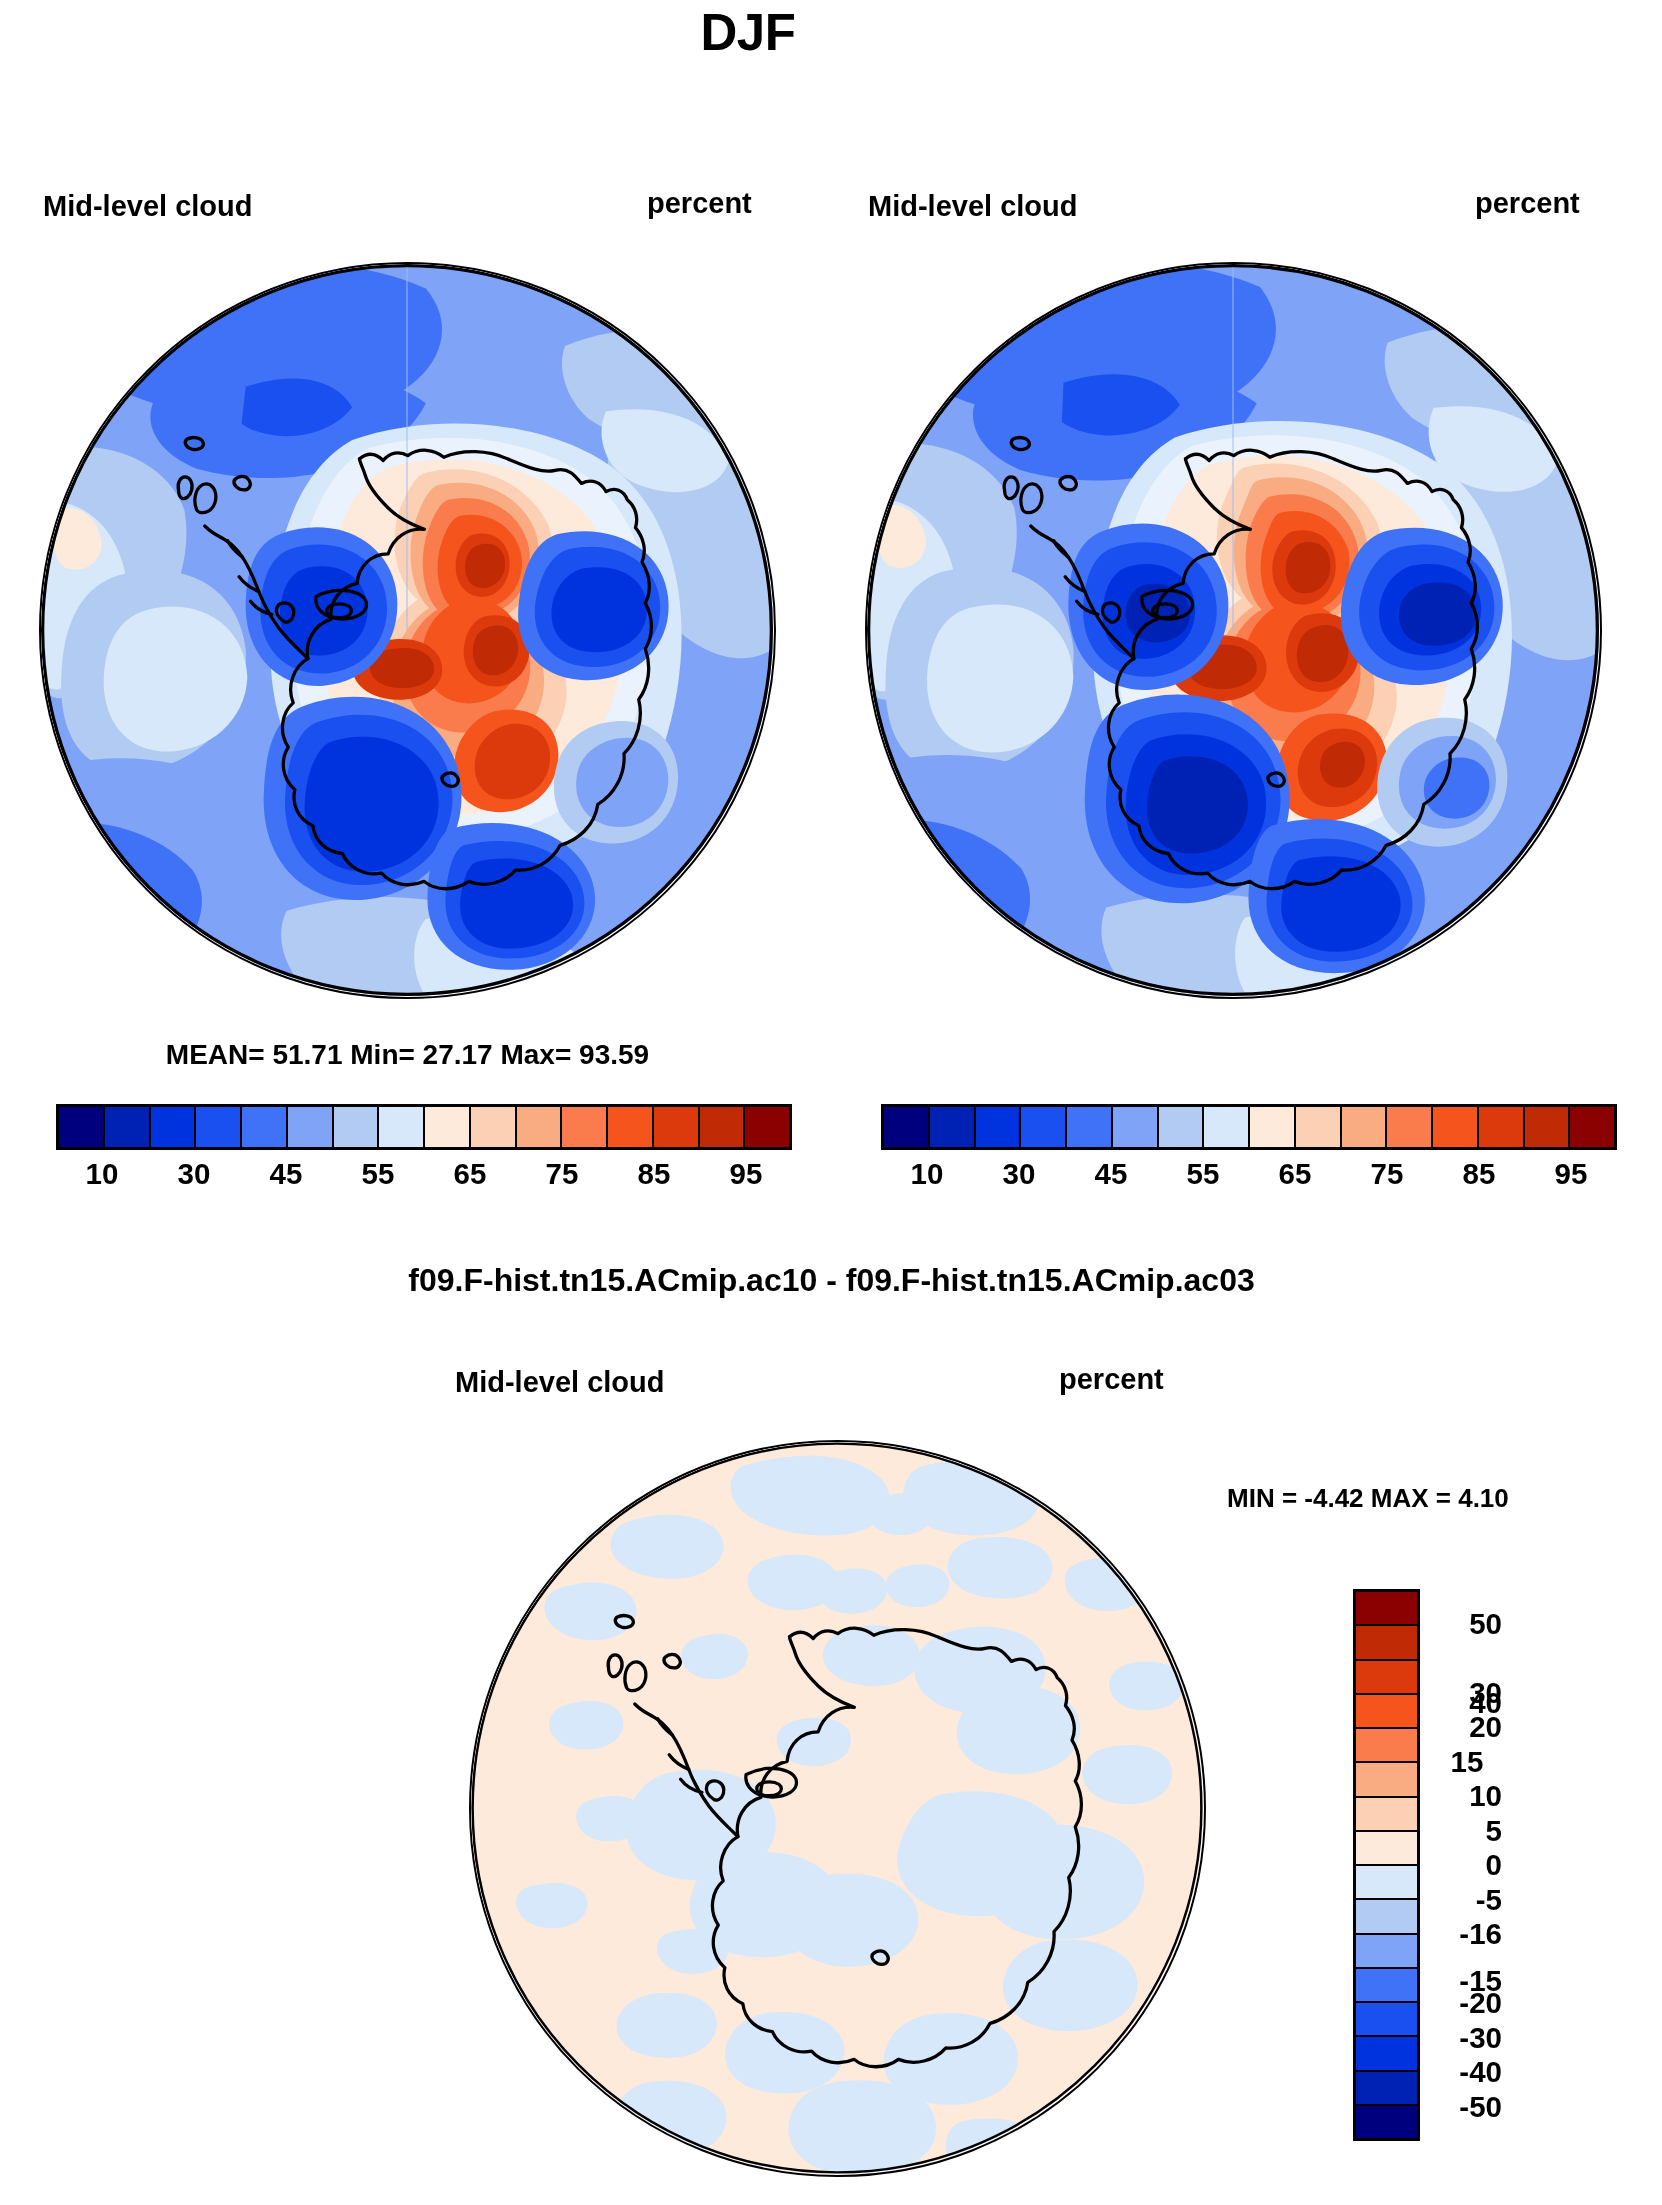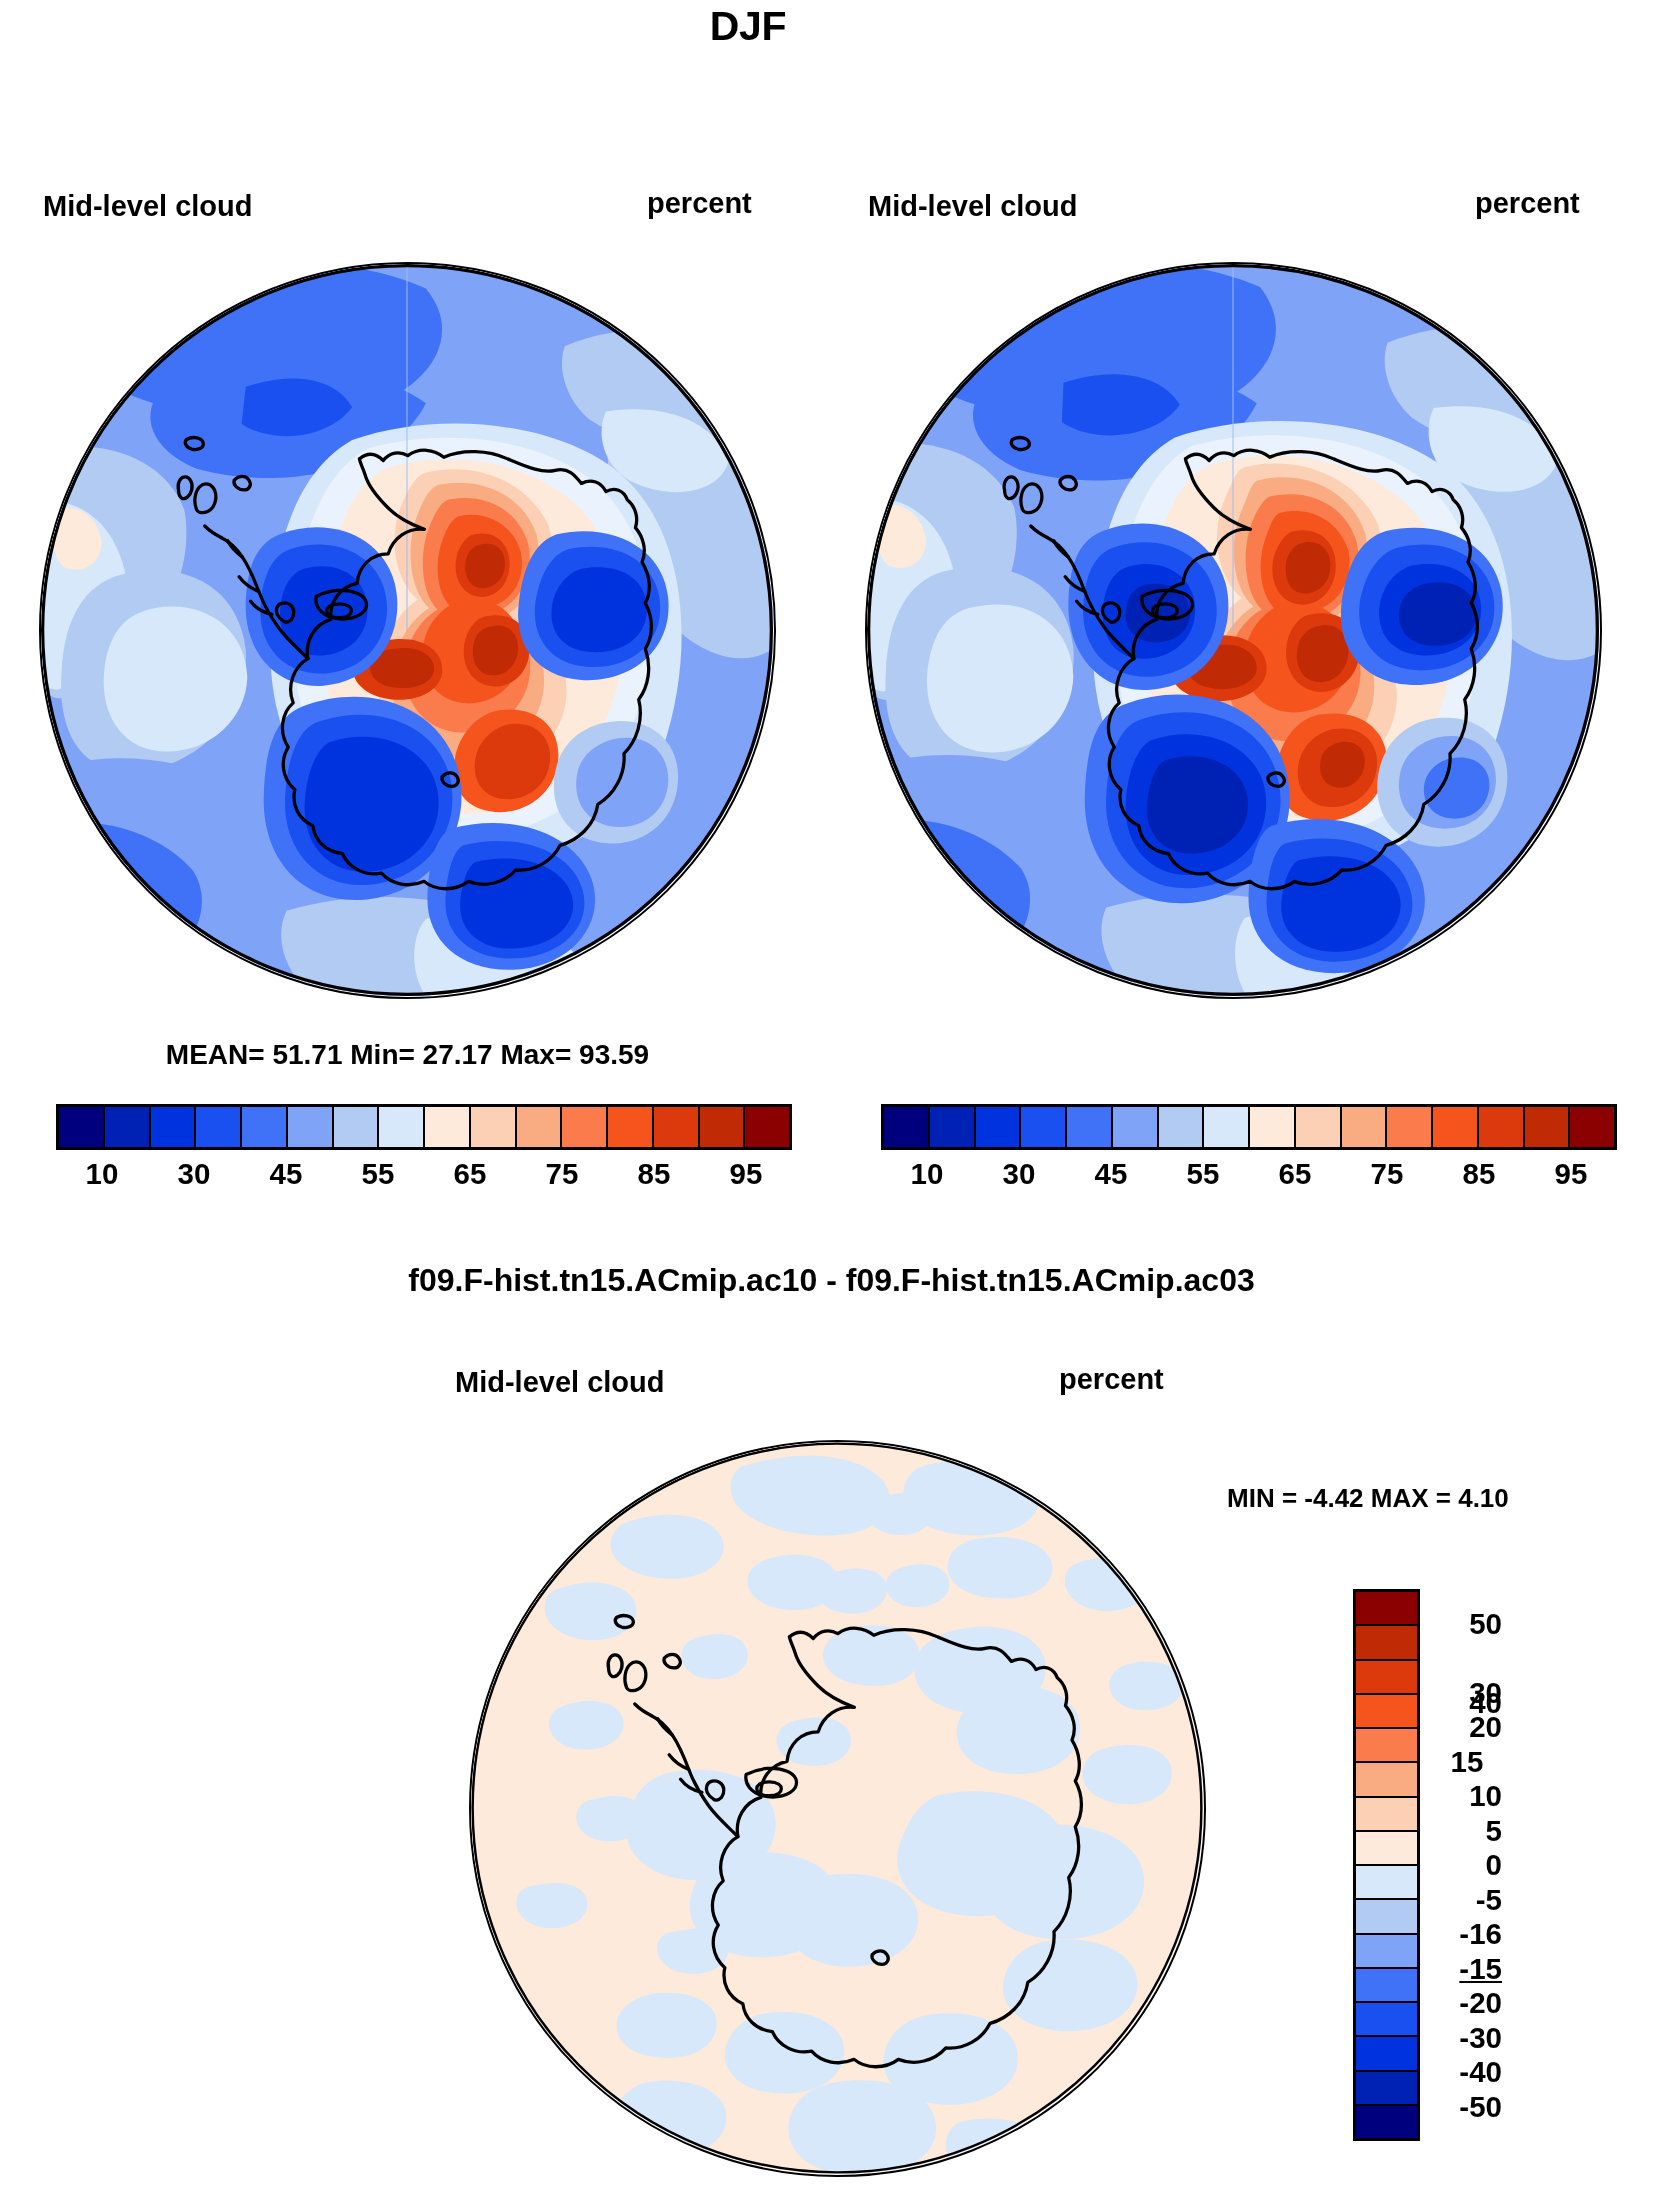--- a/index.html
+++ b/index.html
@@ -18,21 +18,21 @@
     background: #ffffff;
     overflow: hidden;
   }
 
   
   .main-title {
     position: absolute;
     left: 0; top: 3.3px;
     width: 1496px;
     text-align: center;
-    font-size: 41px;
+    font-size: 51px;
     font-weight: bold;
     letter-spacing: -0.4px;
   }
   .case-title {
     position: absolute;
     left: 0; top: 79px;
     width: 1663px;
     text-align: center;
     font-size: 32px;
     font-weight: bold;
@@ -537,21 +537,21 @@
       <div class="tk" style="top: 35px;">50</div>
       <div class="tk" style="top: 69px; margin-top: 45px;">40</div>
       <div class="tk" style="top: 104px;">30</div>
       <div class="tk" style="top: 138px;">20</div>
       <div class="tk" style="top: 173px; text-align: center;">15</div>
       <div class="tk" style="top: 207px;">10</div>
       <div class="tk" style="top: 242px;">5</div>
       <div class="tk" style="top: 276px;">0</div>
       <div class="tk" style="top: 311px;">-5</div>
       <div class="tk" style="top: 345px;">-16</div>
-      <div class="tk" style="top: 380px; text-decoration: underline;">-15</div>
+      <div class="tk" style="top: 392px;">-15</div>
       <div class="tk" style="top: 414px;">-20</div>
       <div class="tk" style="top: 449px;">-30</div>
       <div class="tk" style="top: 483px;">-40</div>
       <div class="tk" style="top: 518px;">-50</div>
     </div>
 
 </div>
 
 
 </body></html>

